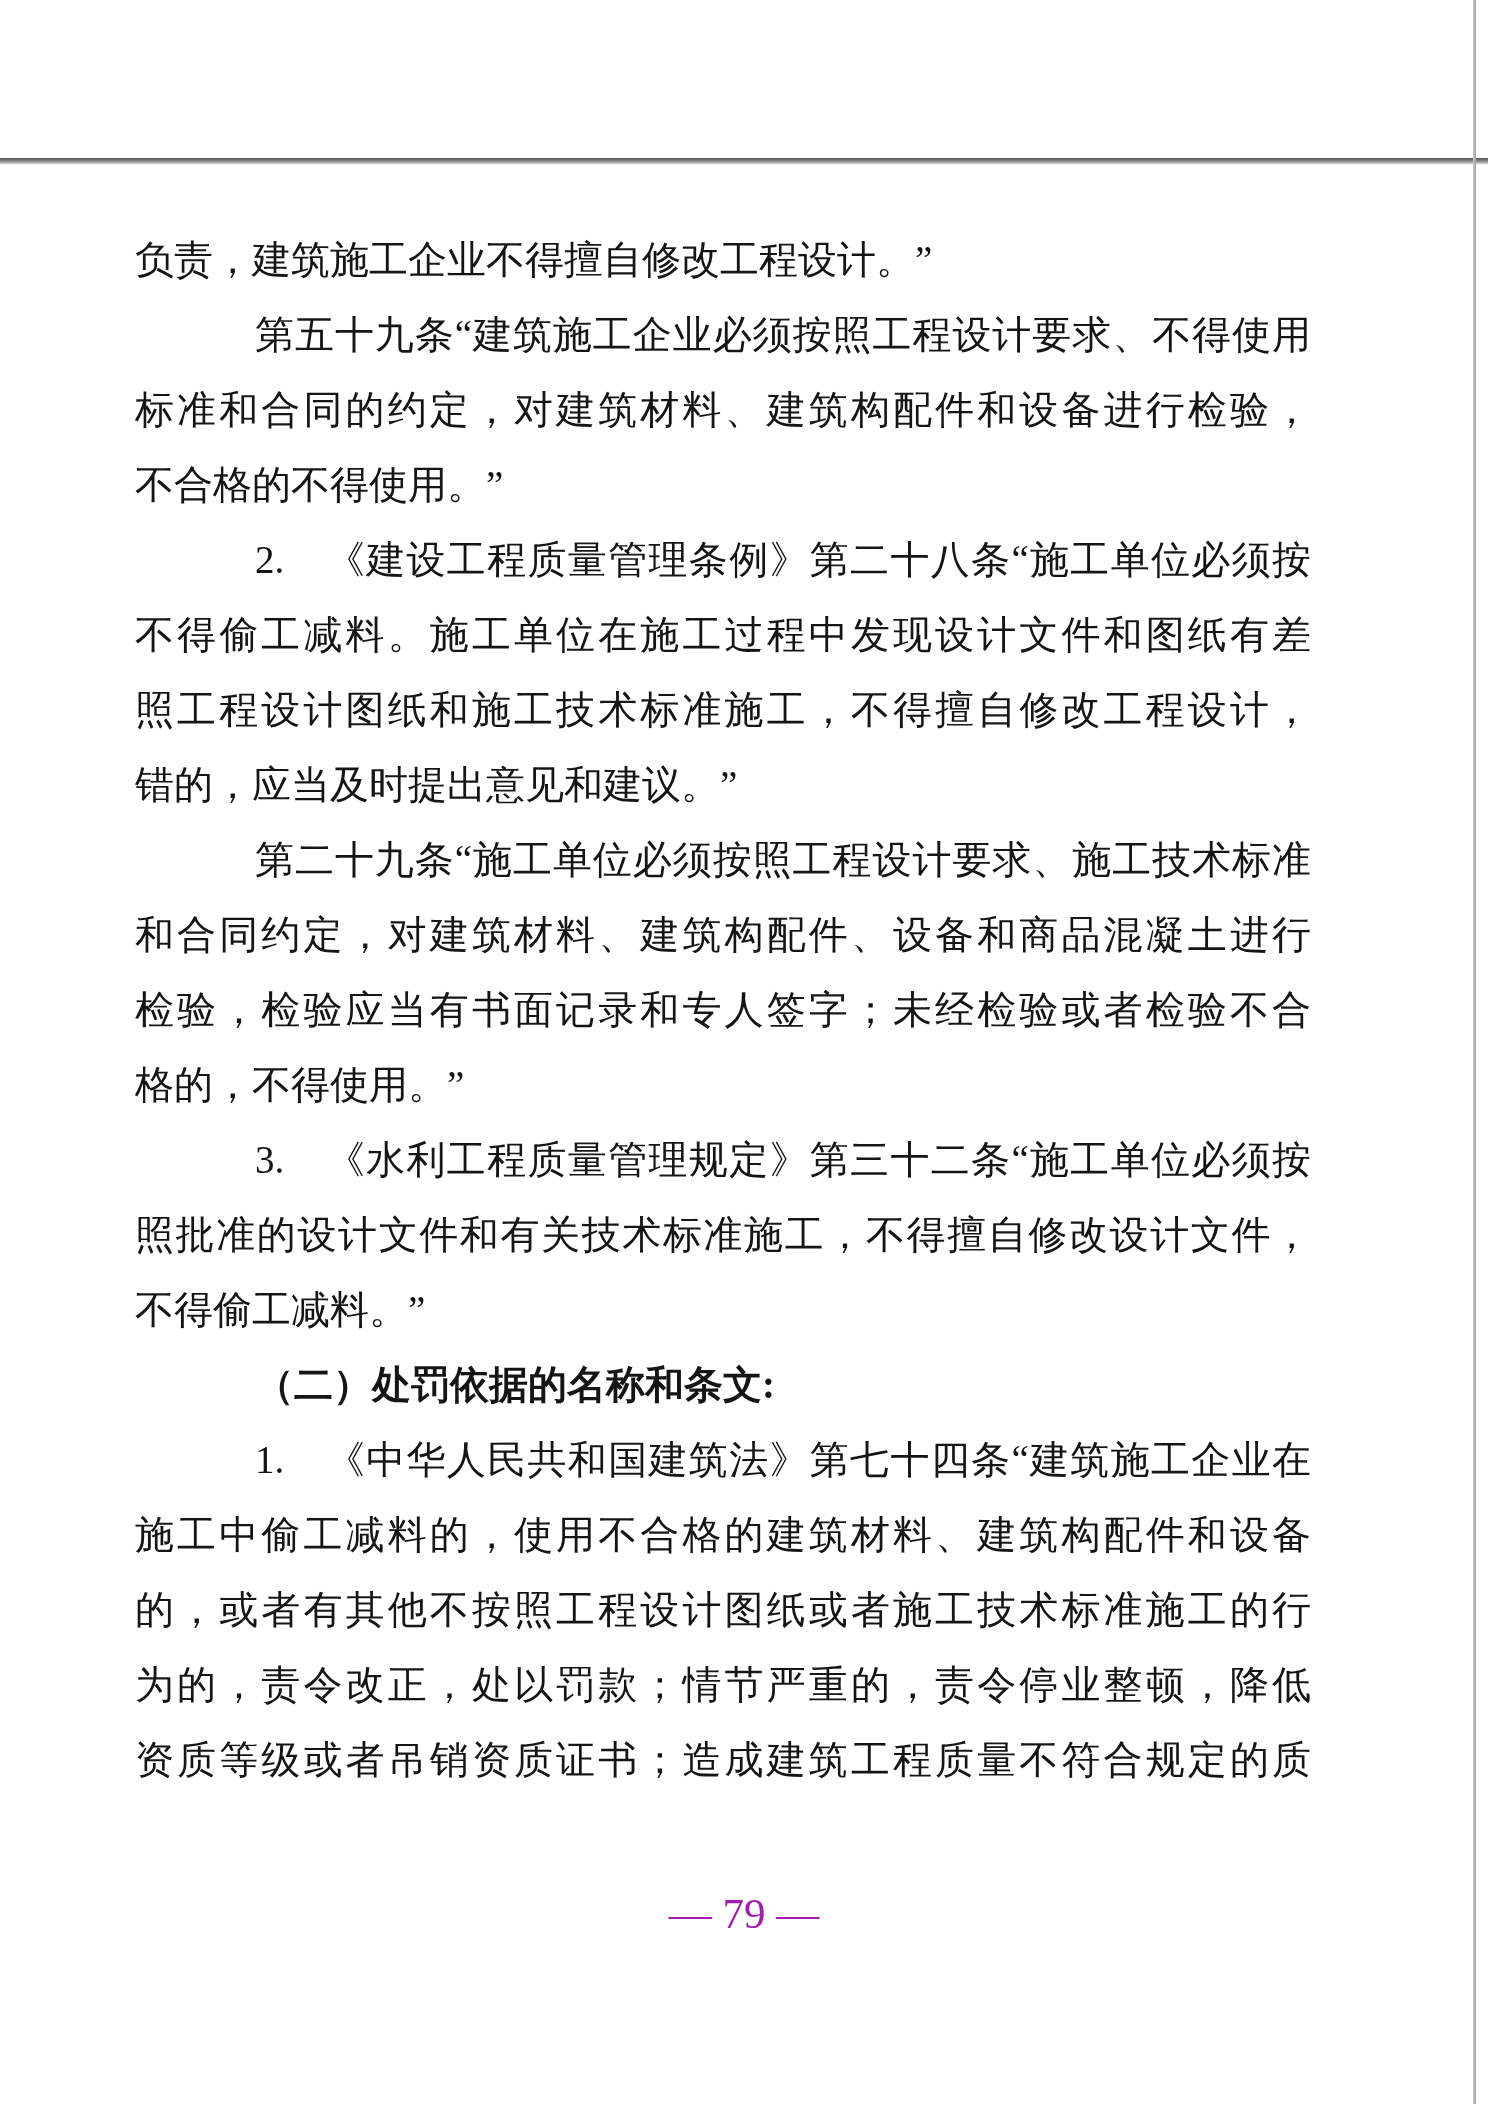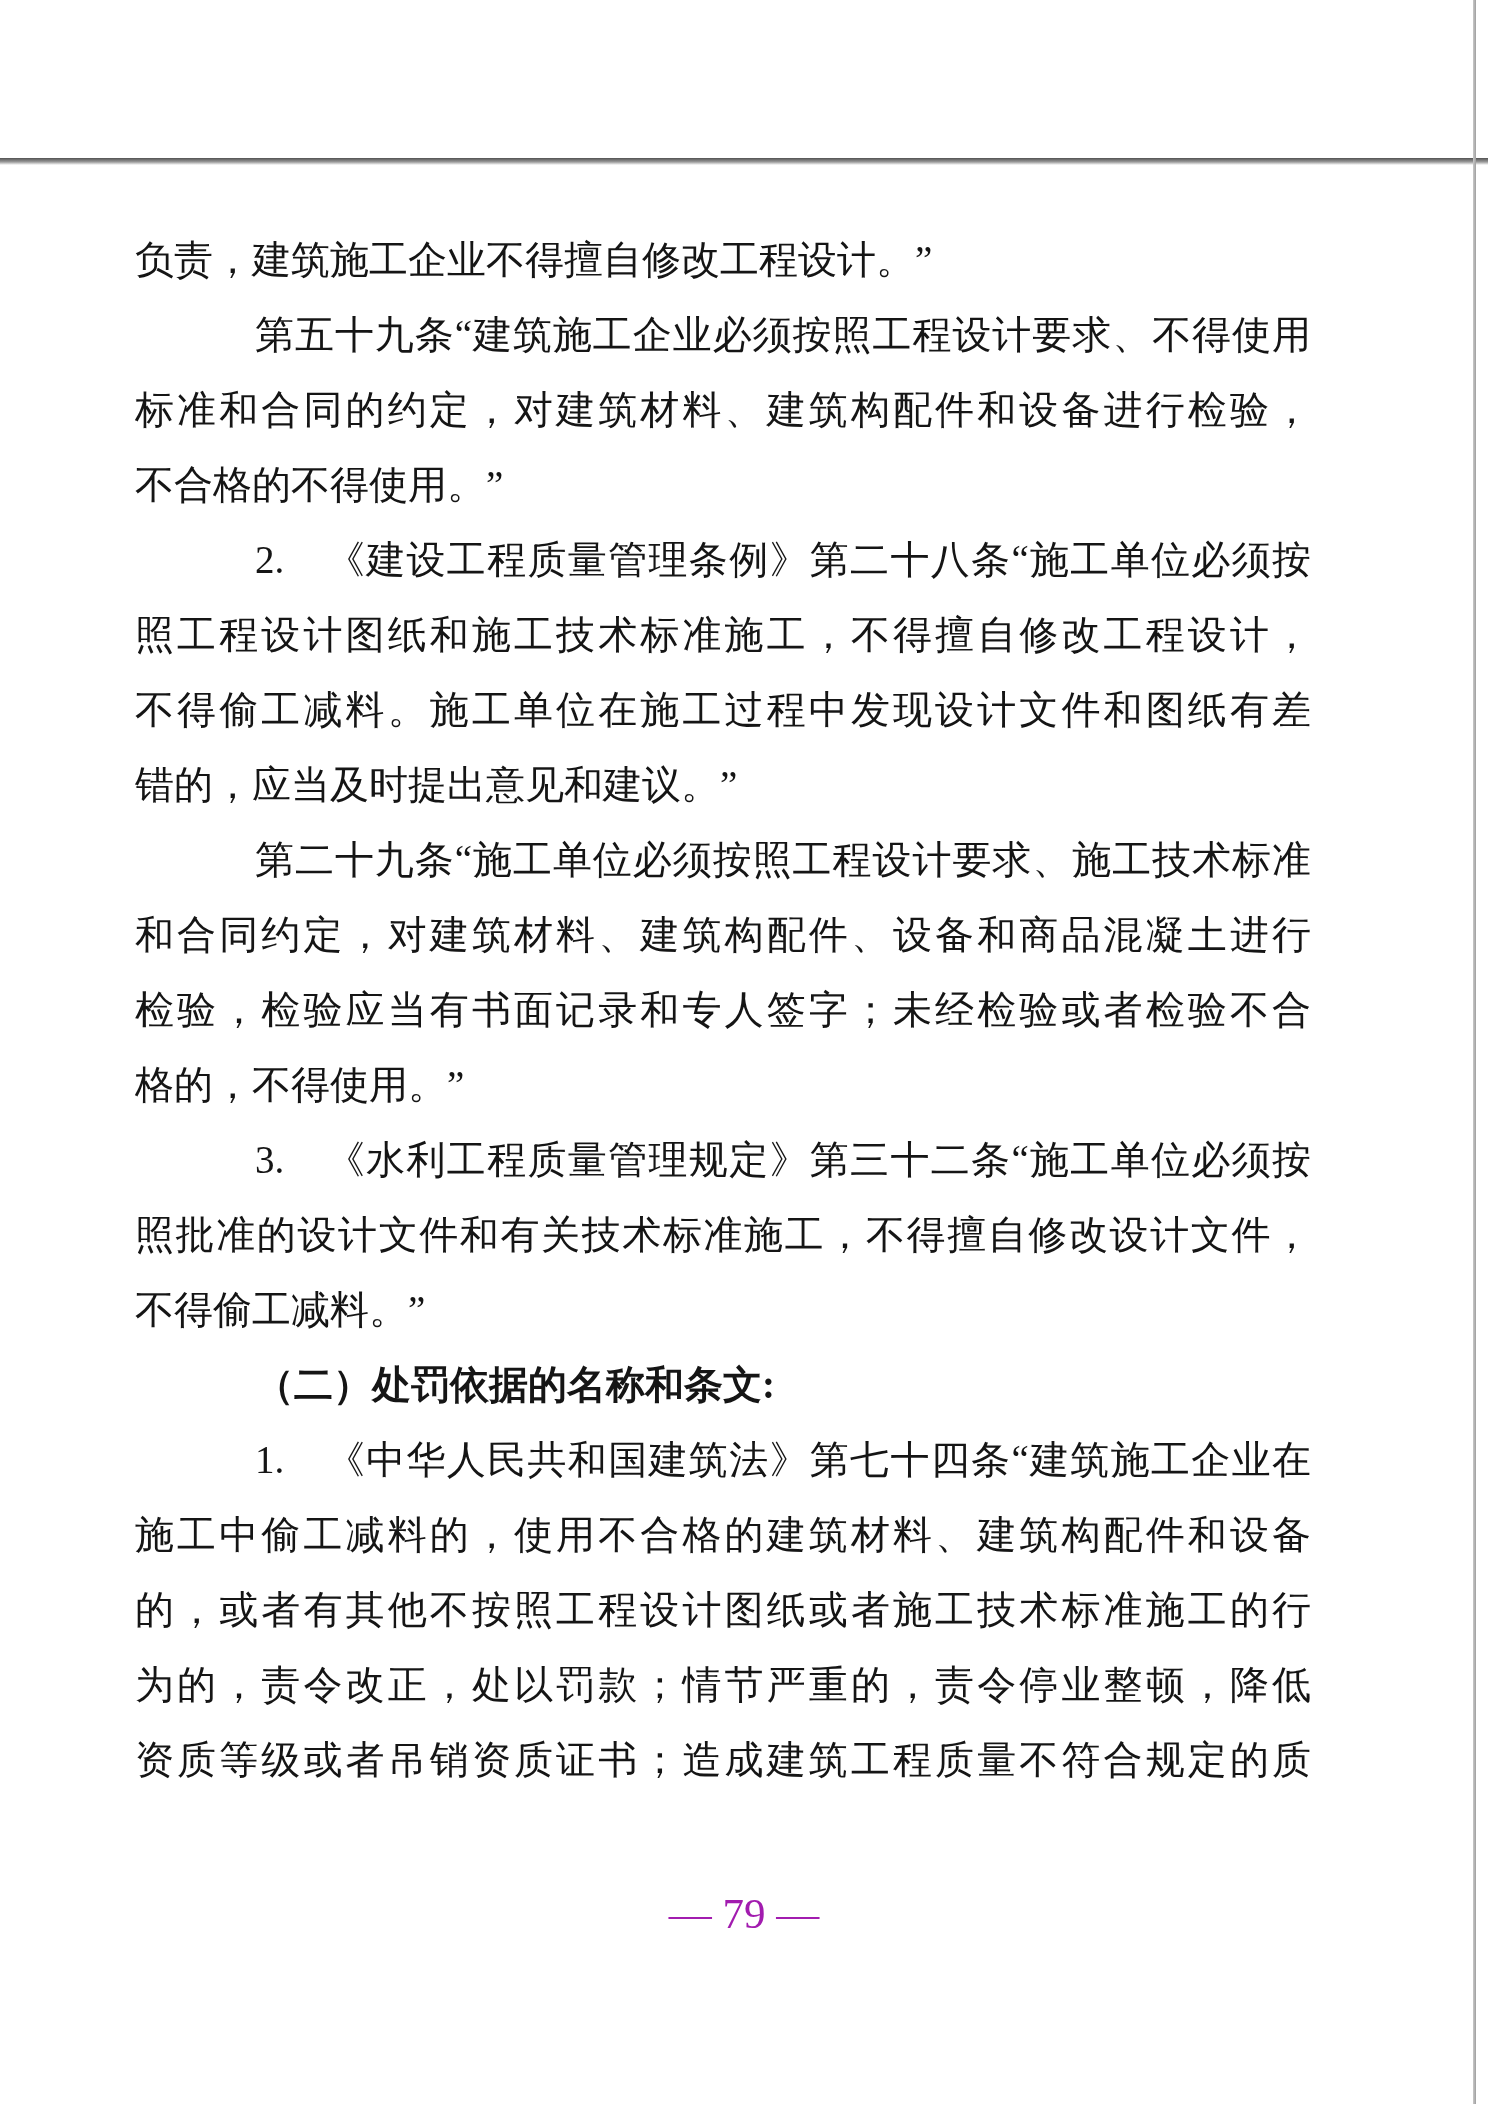--- a/index.html
+++ b/index.html
@@ -66,22 +66,22 @@
       <div class="para">
         <div class="line">负责，建筑施工企业不得擅自修改工程设计。”</div>
       </div>
       <div class="para">
         <div class="line full indent">第五十九条“建筑施工企业必须按照工程设计要求、不得使用</div>
         <div class="line full">标准和合同的约定，对建筑材料、建筑构配件和设备进行检验，</div>
         <div class="line">不合格的不得使用。”</div>
       </div>
       <div class="para">
         <div class="line full indent">2.　《建设工程质量管理条例》第二十八条“施工单位必须按</div>
+        <div class="line full">不得偷工减料。施工单位在施工过程中发现设计文件和图纸有差</div>
         <div class="line full">照工程设计图纸和施工技术标准施工，不得擅自修改工程设计，</div>
-        <div class="line full">不得偷工减料。施工单位在施工过程中发现设计文件和图纸有差</div>
         <div class="line">错的，应当及时提出意见和建议。”</div>
       </div>
       <div class="para">
         <div class="line full indent">第二十九条“施工单位必须按照工程设计要求、施工技术标准</div>
         <div class="line full">和合同约定，对建筑材料、建筑构配件、设备和商品混凝土进行</div>
         <div class="line full">检验，检验应当有书面记录和专人签字；未经检验或者检验不合</div>
         <div class="line">格的，不得使用。”</div>
       </div>
       <div class="para">
         <div class="line full indent">3.　《水利工程质量管理规定》第三十二条“施工单位必须按</div>

